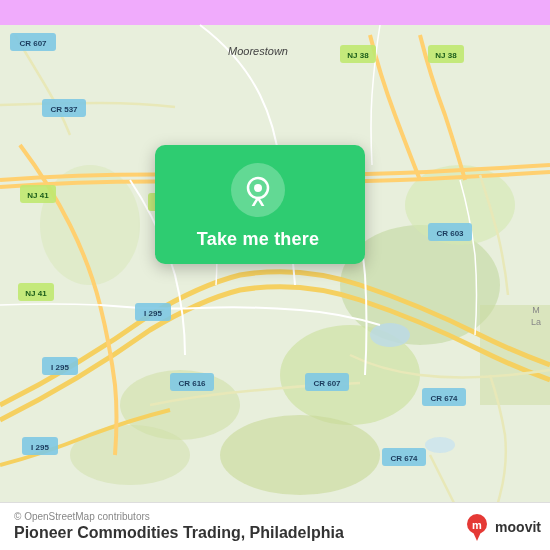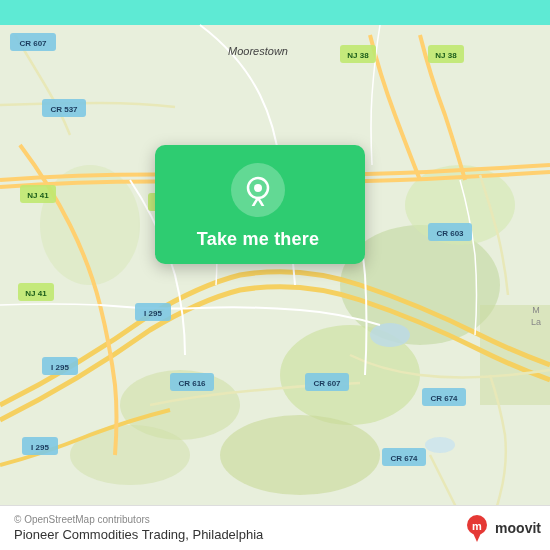--- a/index.html
+++ b/index.html
@@ -9,21 +9,21 @@
       height: 550px;
       overflow: hidden;
       font-family: Arial, sans-serif;
       position: relative;
     }
 
     #map-container {
       width: 550px;
       height: 550px;
       position: relative;
-      background-color: #5eead4;
+      background-color: #f0abfc;
       overflow: hidden;
     }
 
     
     #map-svg {
       position: absolute;
       top: 0; left: 0;
       width: 100%; height: 100%;
     }
 
@@ -87,23 +87,23 @@
       flex-direction: column;
     }
 
     #copyright-text {
       font-size: 10px;
       color: #888;
       margin-bottom: 2px;
     }
 
     #location-name {
-      font-size: 13px;
+      font-size: 16px;
       color: #333;
-      font-weight: 400;
+      font-weight: 700;
     }
 
     #moovit-logo {
       display: flex;
       align-items: center;
       gap: 4px;
     }
 
     #moovit-icon {
       width: 28px;

